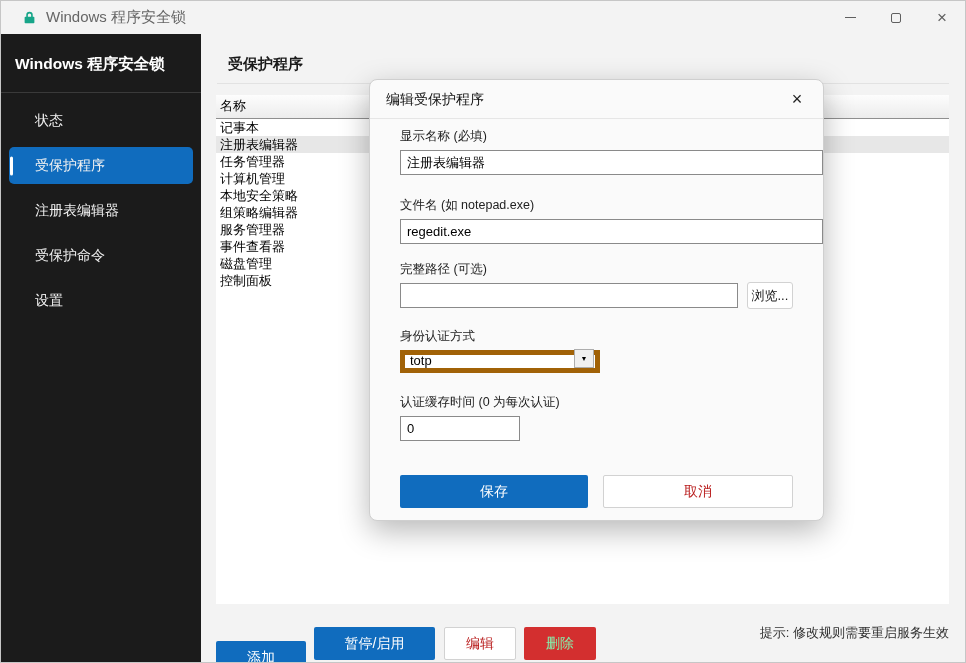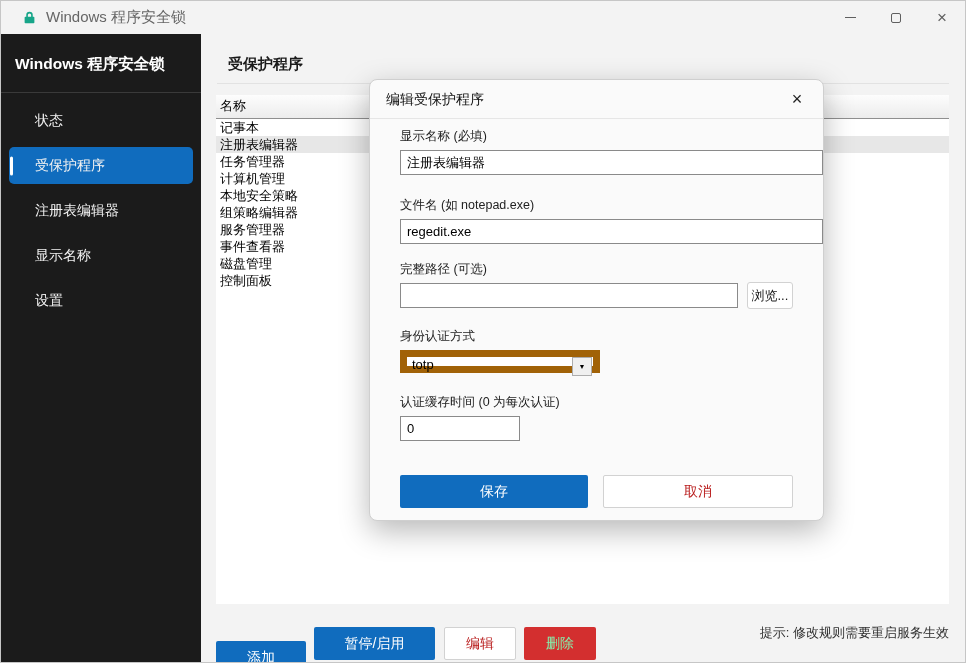--- a/index.html
+++ b/index.html
@@ -96,22 +96,22 @@
     border-radius:0;outline:none;
   }
   .input-full{width:423px;}
   .path-row{display:flex;margin-top:5px;align-items:flex-start;}
   .input-path{width:343px;margin-top:0;}
   .btn-browse{
     width:47px;height:27px;margin-left:9px;background:#fff;border:1px solid #d2d2d2;
     border-radius:3px;font-size:13px;color:#1a1a1a;margin-top:-1px;
   }
   .combo{
-    margin-top:5px;width:200px;height:23px;border:7px solid #a16207;background:#fff;
-    display:flex;align-items:flex-start;position:relative;cursor:default;
+    margin-top:5px;width:200px;height:23px;border:5px solid #a16207;background:#fff;
+    display:flex;align-items:flex-end;position:relative;cursor:default;
   }
   .combo-value{flex:1;font-size:13px;padding-left:5px;color:#000;}
   .combo-btn{
     width:20px;height:19px;margin-right:1px;background:#f0f0f0;border:1px solid #adadad;
     display:flex;align-items:center;justify-content:center;
   }
   .combo-arrow{font-size:7px;color:#000;line-height:1;}
   .input-cache{width:120px;}
   .dialog-buttons{display:flex;gap:15px;margin-top:34px;}
   .dialog-buttons .btn{flex:1;height:33px;font-size:14px;}
@@ -148,21 +148,21 @@
         <span>状态</span>
       </div>
       <div class="nav-item active">
         <span class="pill"></span>
         <span>受保护程序</span>
       </div>
       <div class="nav-item">
         <span>注册表编辑器</span>
       </div>
       <div class="nav-item">
-        <span>显示名称</span>
+        <span>受保护命令</span>
       </div>
       <div class="nav-item">
         <span>设置</span>
       </div>
     </div>
   </div>
 
   <div class="content">
     <div class="page-title">受保护程序</div>
     <div class="content-divider"></div>

